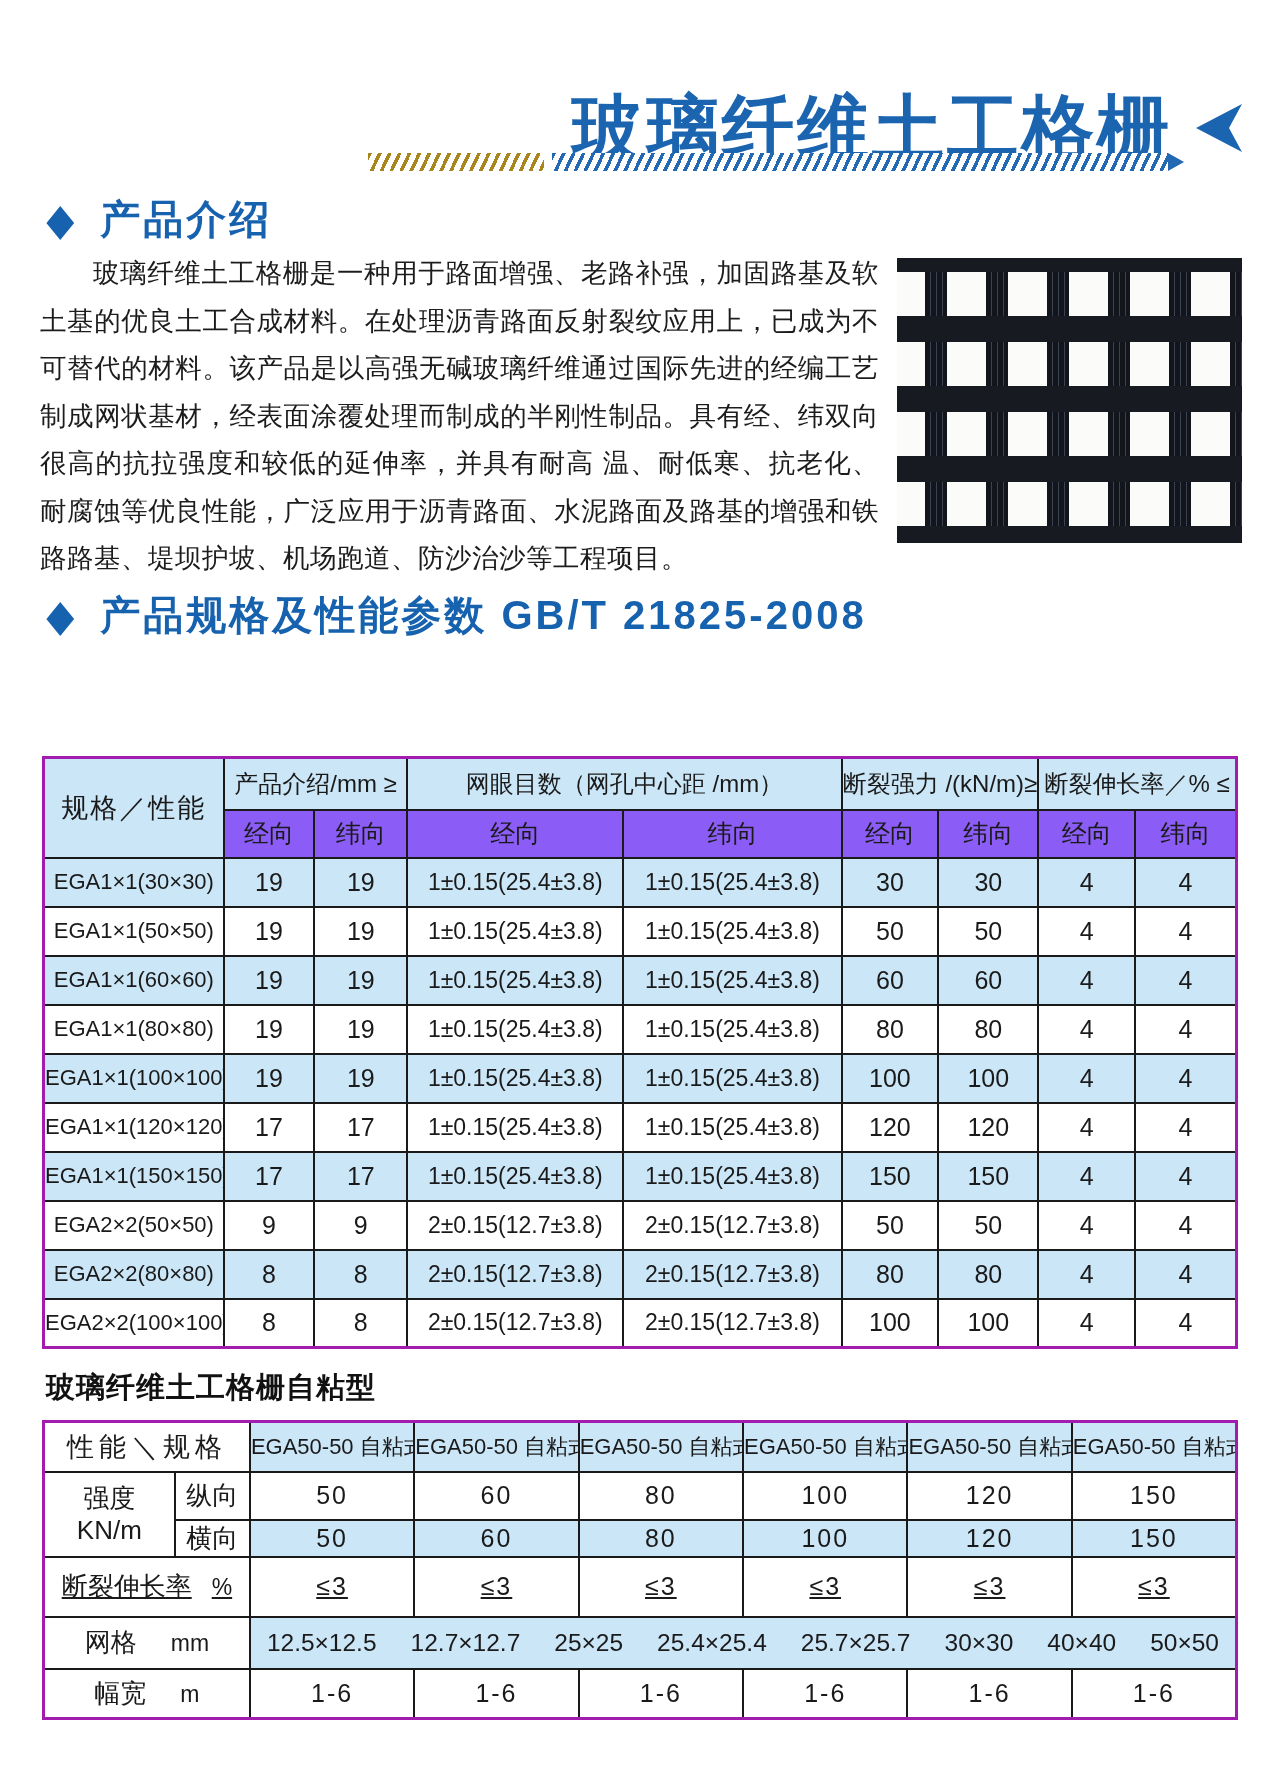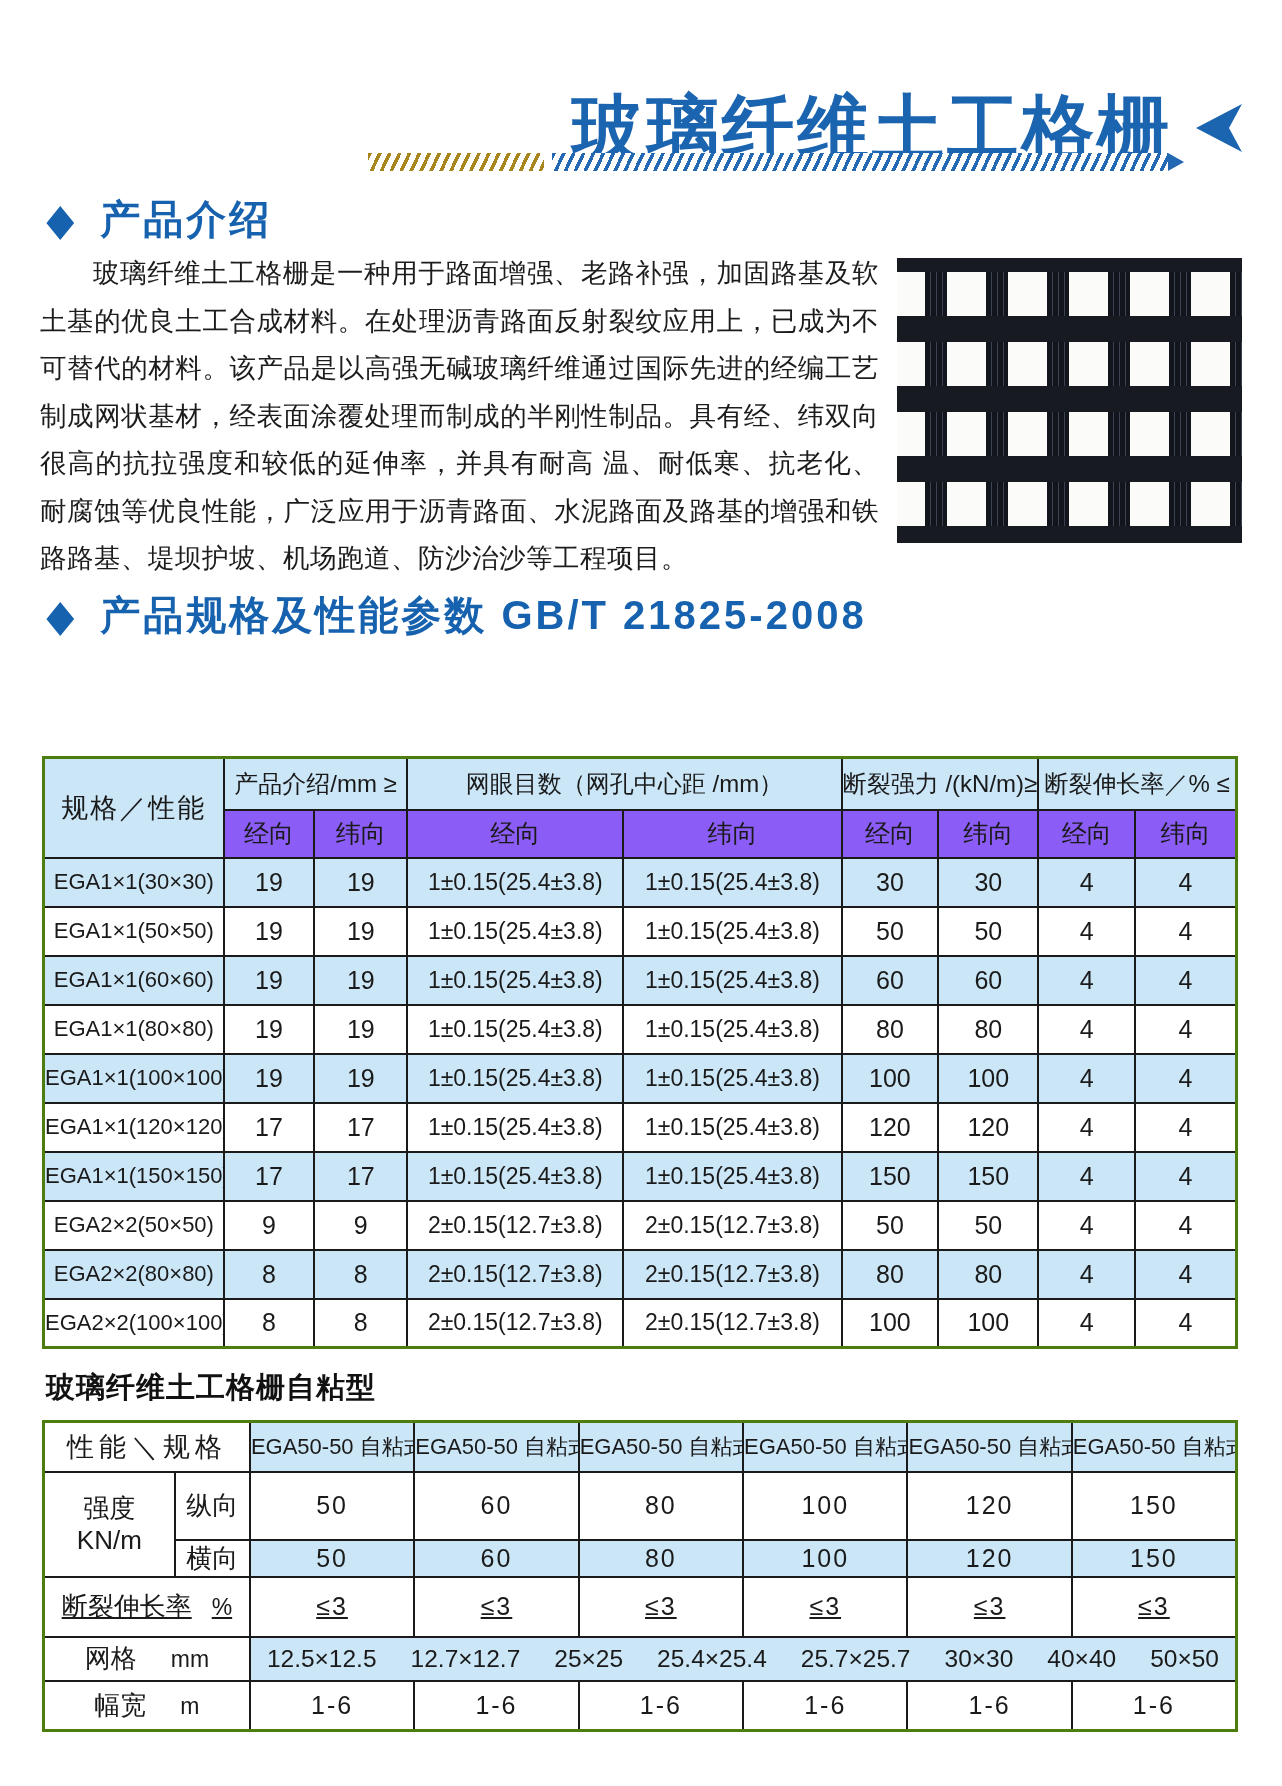--- a/index.html
+++ b/index.html
@@ -47,44 +47,44 @@
     text-align:justify;text-indent:2em;color:#1c1c1c;}
 
   
   .tbl-caption{position:absolute;left:46px;font-size:29px;font-weight:bold;color:#111;
                letter-spacing:1px;}
   .cap1{top:682px;}
   .cap2{top:1368px;}
 
   
   table{border-collapse:collapse;table-layout:fixed;position:absolute;left:42px;
-        width:1196px;border:3px solid #4d7c0f;}
+        width:1196px;border:3px solid #a21caf;}
   td{border:2px solid #1a1a1a;text-align:center;vertical-align:middle;padding:0;
      overflow:hidden;white-space:nowrap;}
   .blue{background:#cbe6f7;}
 
   
   .t1{top:756px;font-size:24px;}
   .t1 tr.h1{height:52px;}
   .t1 tr.h2{height:48px;}
   .t1 tr.dr{height:49px;}
   .t1 td.corner{font-size:27px;letter-spacing:2px;}
   .t1 td.grp{font-size:24px;}
   .t1 td.sub{font-size:25px;background:#8b5cf6;}
   .t1 td.spec{font-size:22px;}
   .t1 td.num{font-size:25px;}
   .t1 td.mesh-count{font-size:23px;}
 
   
   .t2{top:1420px;font-size:25px;}
   .t2 tr.r-h{height:50px;}
-  .t2 tr.r-long{height:68px;}
+  .t2 tr.r-long{height:48px;}
   .t2 tr.r-trans{height:34px;}
   .t2 tr.r-elong{height:60px;text-decoration:underline;}
-  .t2 tr.r-mesh{height:44px;}
+  .t2 tr.r-mesh{height:52px;}
   .t2 tr.r-width{height:50px;margin-top:12px;}
   .t2 td.corner2{font-size:27px;letter-spacing:5px;background:#ffffff;}
   .t2 td.colhead{font-size:22px;}
   .t2 td.strength{font-size:26px;line-height:1.25;background:#ffffff;}
   .t2 td.rowlab{font-size:26px;background:#ffffff;}
   .t2 .unit{margin-left:20px;font-size:23px;}
   .t2 .unit-wide{margin-left:34px;font-size:23px;}
   .t2 td.val{font-size:25px;letter-spacing:2px;}
   .t2 td.mesh-cell{padding:0;}
   .mesh-flex{display:flex;justify-content:space-between;align-items:center;

